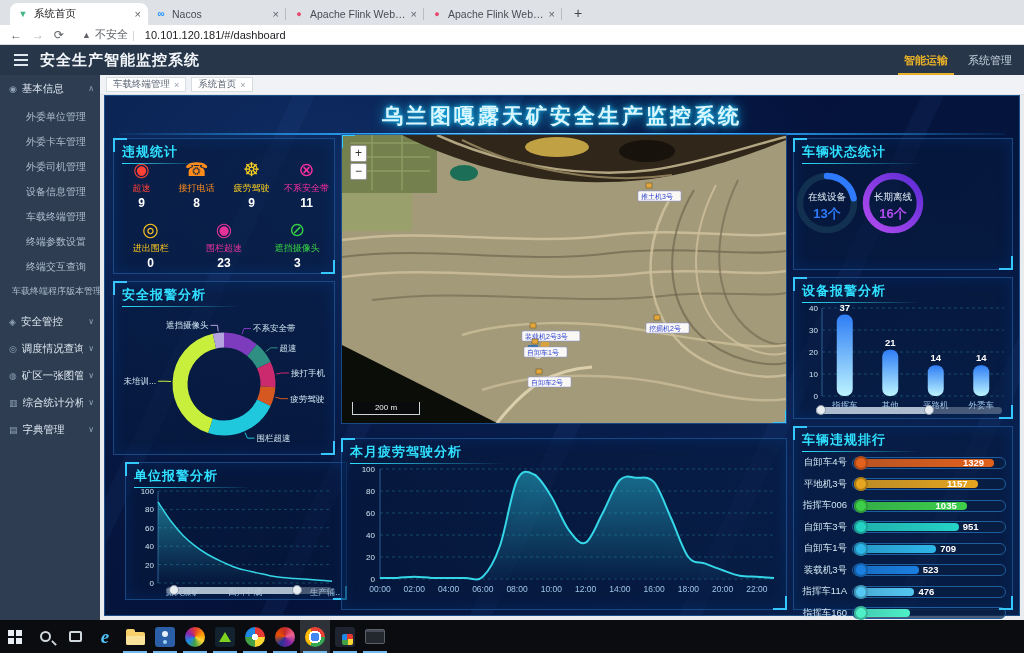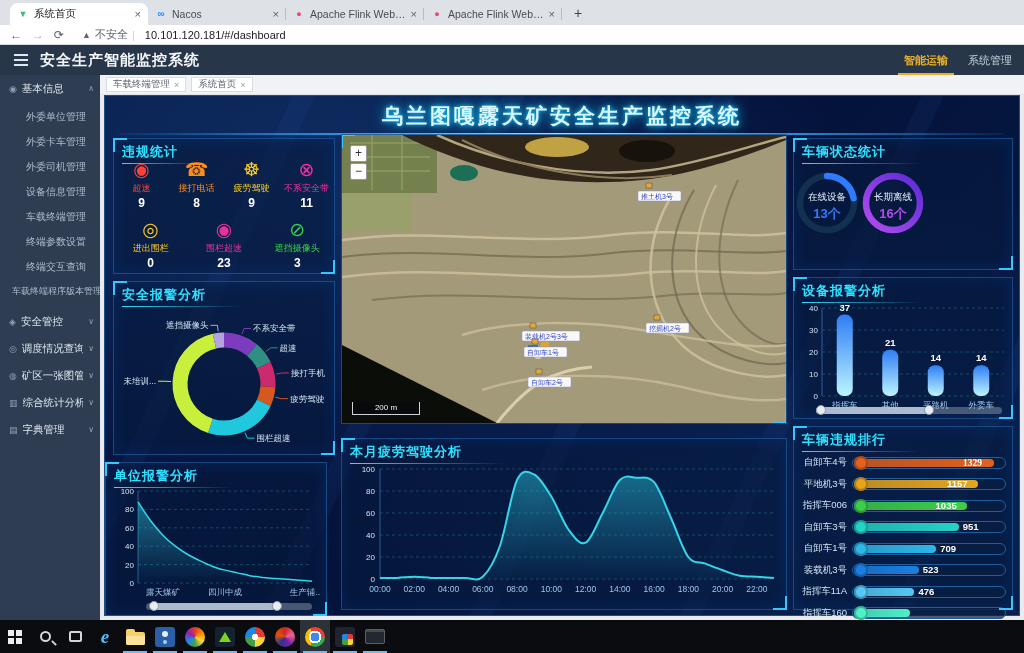--- a/index.html
+++ b/index.html
@@ -307,21 +307,21 @@
               <text x="140.43172554745206" y="137.1475229153549" text-anchor="start" fill="#cfe4f0" font-size="8.5px">围栏超速</text>
               <path d="M94.40325224750232,121.84648671698676 A44,44 0 0 1 98.4016973785521,37.05966247469512" stroke="#c8ef3c" stroke-width="15" fill="none"></path>
               <polyline points="55.05883662701559,77.50335811238894 49.065497377243766,77.22071940813107 42.065497377243766,77.22071940813107" stroke="#c8ef3c" stroke-width="1" fill="none"></polyline>
               <text x="40.065497377243766" y="80.22071940813107" text-anchor="end" fill="#cfe4f0" font-size="8.5px">未培训...</text>
               <path d="M98.4016973785521,37.05966247469512 A44,44 0 0 1 107.99999999999999,36" stroke="#b5a3e0" stroke-width="15" fill="none"></path>
               <polyline points="102.18408151217457,27.32006936087548 101.5256756456283,21.356303628144403 94.5256756456283,21.356303628144403" stroke="#b5a3e0" stroke-width="1" fill="none"></polyline>
               <text x="92.5256756456283" y="24.356303628144403" text-anchor="end" fill="#cfe4f0" font-size="8.5px">遮挡摄像头</text>
             </svg></div>
       </div>
 
-      <div class="panel" style="left:0;top:366px;width:222px;height:154px;">
+      <div class="panel" style="left:20px;top:366px;width:222px;height:138px;">
         <div class="ptitle">单位报警分析</div>
         <div id="unit-box" style="position:absolute;left:2px;top:20px;"><svg width="216" height="122">
               <defs>
                 <linearGradient id="gu" x1="0" y1="0" x2="0" y2="1">
                   <stop offset="0%" stop-color="rgba(53,214,232,.45)"></stop>
                   <stop offset="100%" stop-color="rgba(53,214,232,0)"></stop>
                 </linearGradient>
               </defs>
               <line x1="30" y1="100" x2="204" y2="100" stroke="#1a5f7a" stroke-width="0.7" stroke-dasharray="3 3"></line>
               <text x="26" y="103" text-anchor="end" class="tick-text">0</text>
@@ -516,21 +516,21 @@
       </div>
 
       <div class="panel" style="left:688px;top:330px;width:220px;height:184px;">
         <div class="ptitle">车辆违规排行</div>
         <div id="rank-box" style="margin-top:25px;">
             <div class="rrow">
               <span class="rlabel">自卸车4号</span>
               <span class="rtrack">
                 <span class="rfill" style="width: 140px; background: linear-gradient(90deg, rgba(226, 97, 28, 0.8), rgb(226, 97, 28));"></span>
                 <span class="rdot" style="background: rgb(226, 97, 28); box-shadow: rgba(0, 0, 0, 0.25) 0px 0px 0px 2px inset;"></span>
-                <span class="rval" style="left: 110px; font-family: Liberation Serif, serif;">1329</span>
+                <span class="rval" style="left: 110px;">1329</span>
               </span>
             </div>
             <div class="rrow">
               <span class="rlabel">平地机3号</span>
               <span class="rtrack">
                 <span class="rfill" style="width: 123.952px; background: linear-gradient(90deg, rgba(229, 165, 31, 0.8), rgb(229, 165, 31));"></span>
                 <span class="rdot" style="background: rgb(229, 165, 31); box-shadow: rgba(0, 0, 0, 0.25) 0px 0px 0px 2px inset;"></span>
                 <span class="rval" style="left: 93.9518px;">1157</span>
               </span>
             </div>

